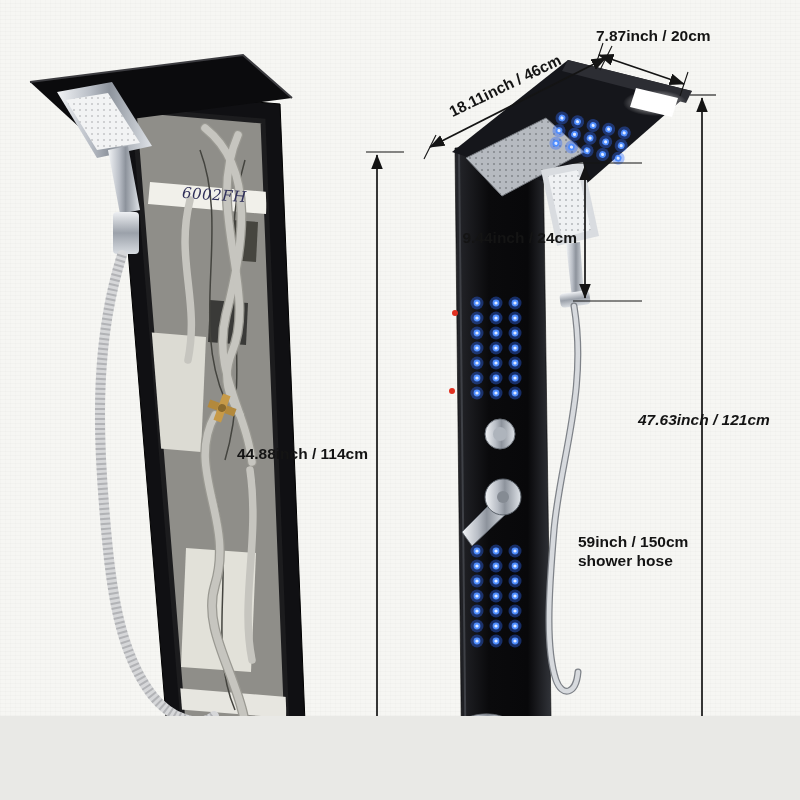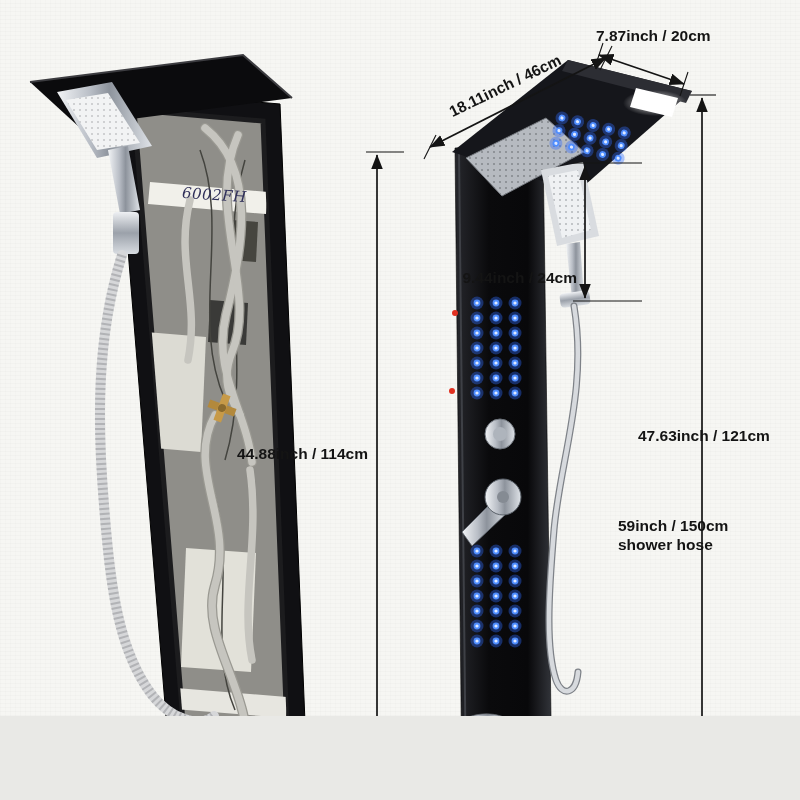--- a/index.html
+++ b/index.html
@@ -271,26 +271,26 @@
         <line x1="690" y1="95" x2="716" y2="95" stroke-width="1.1"></line>
         <line x1="688" y1="789" x2="718" y2="789" stroke-width="1.1"></line>
       </g>
     </g>
   </svg>
 
   <div class="dim-label" style="left:596px;top:26px;">7.87inch / 20cm</div>
 
   <div class="dim-label rot" style="left:420px;top:76px;width:170px;">18.11inch / 46cm</div>
 
-  <div class="dim-label ta-r" style="left:430px;top:228px;width:147px;margin-top:40px;">9.44inch / 24cm</div>
+  <div class="dim-label ta-r" style="left:430px;top:228px;width:147px;">9.44inch / 24cm</div>
 
   <div class="dim-label ta-r" style="left:210px;top:444px;width:158px;text-align:right;">44.88inch / 114cm</div>
 
-  <div class="dim-label" style="left:638px;top:426px;">47.63inch / 121cm</div>
-
-  <div class="dim-label" style="left:578px;top:516px;margin-left:40px;">
+  <div class="dim-label" style="left:638px;top:410px;font-style:italic;">47.63inch / 121cm</div>
+
+  <div class="dim-label" style="left:578px;top:532px;">
     <div>59inch / 150cm</div>
     <div>shower hose</div>
   </div>
 
   <div class="code-label" style="left:182px;top:186px;">6002FH</div>
 
 </div>
 
 </body></html>

